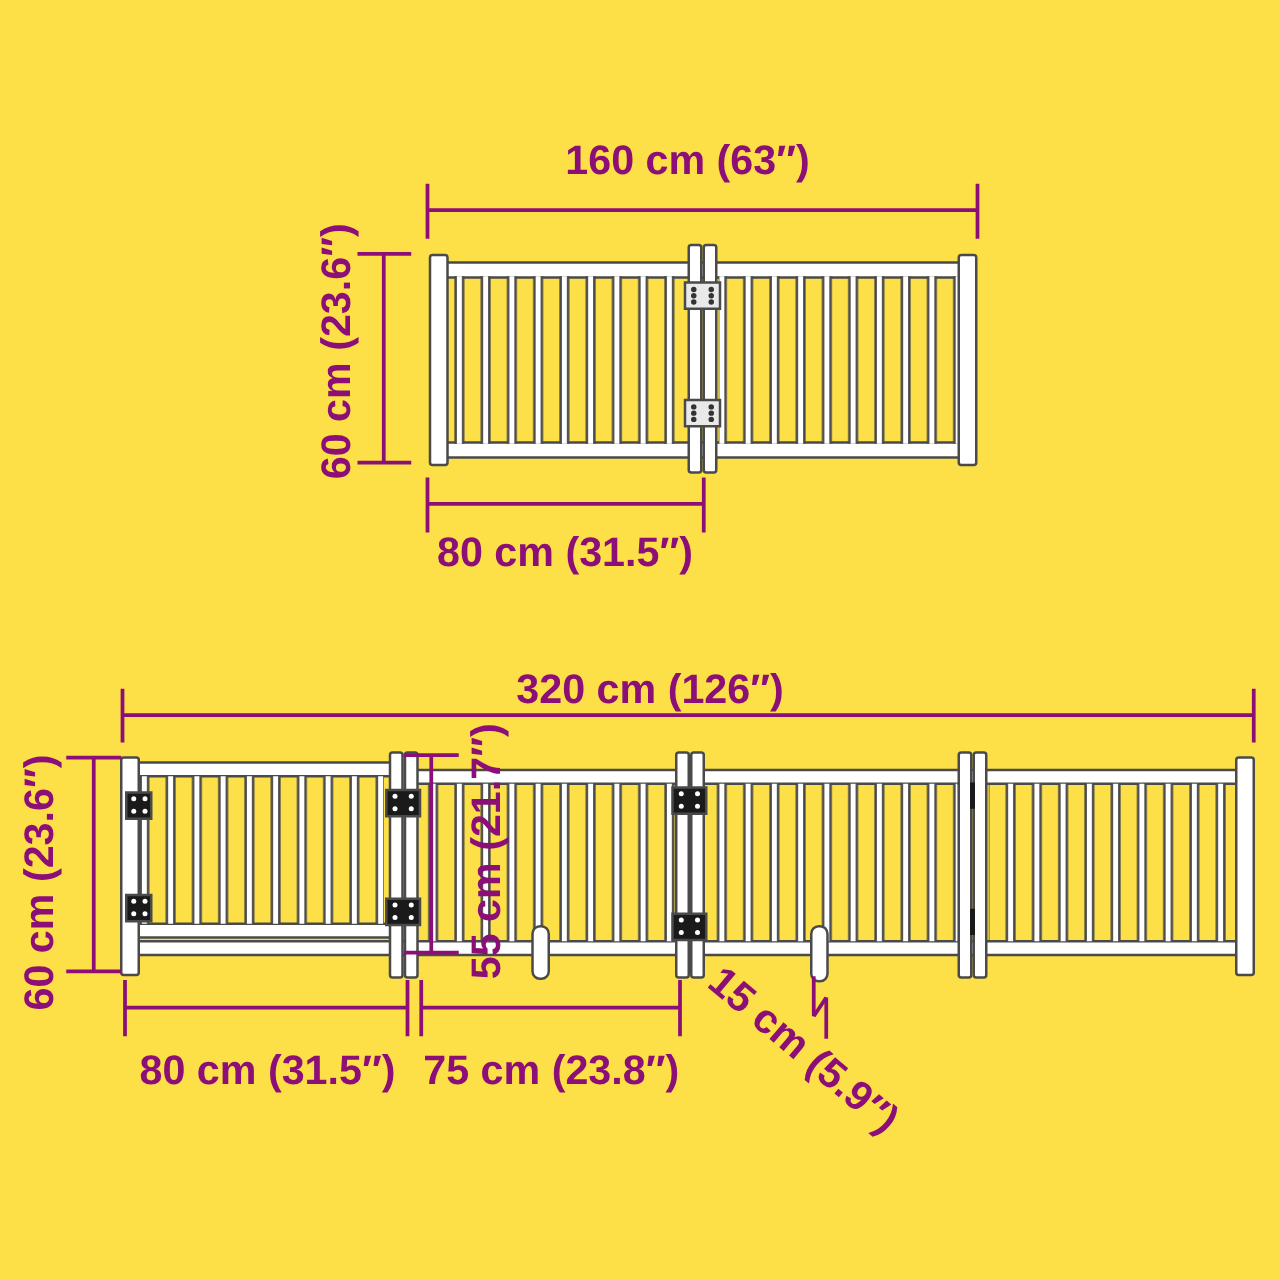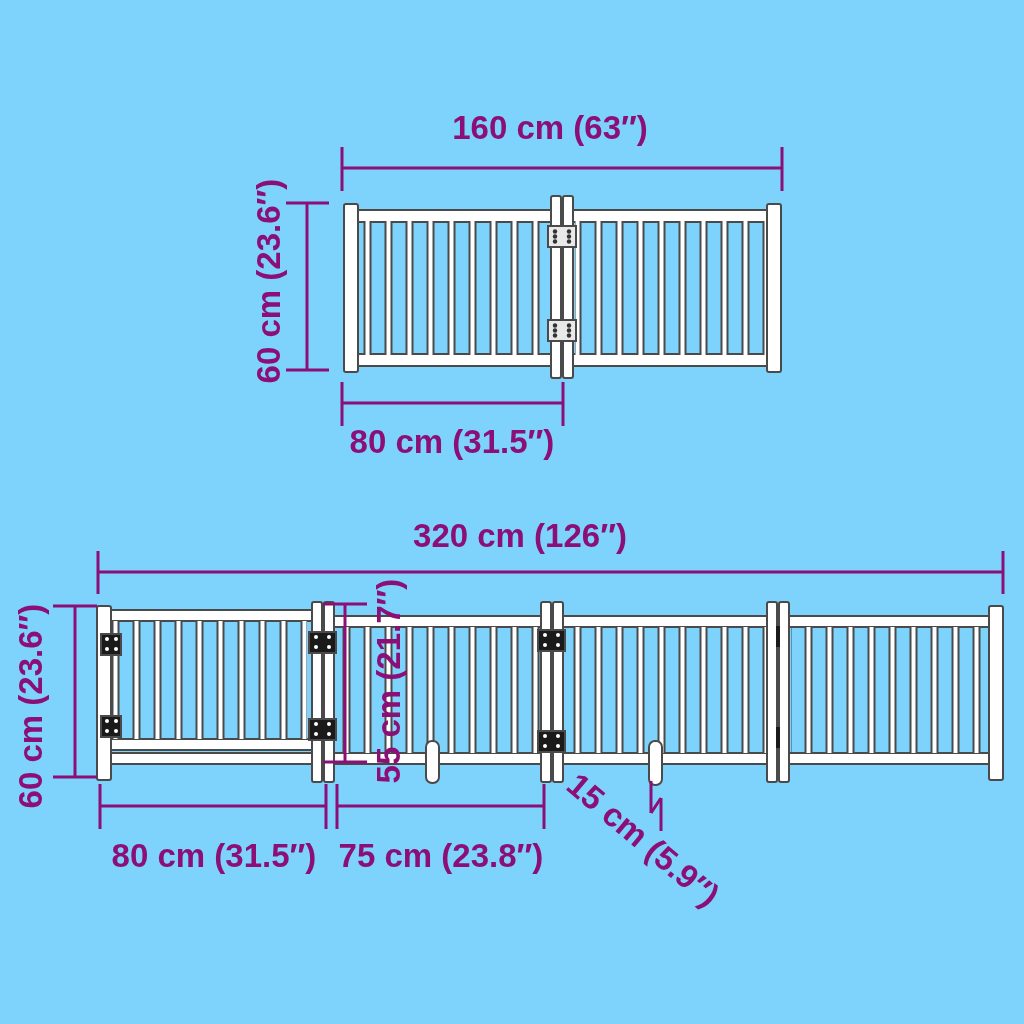--- a/index.html
+++ b/index.html
@@ -1,18 +1,18 @@
 <!DOCTYPE html>
 <html><head>
 <meta charset="utf-8">
 <style>
   * { margin:0; padding:0; box-sizing:border-box; }
   html,body { width:1024px; height:1024px; }
   body { background:#fff; font-family:"Liberation Sans", sans-serif; }
-  .canvas { position:relative; width:1024px; height:1024px; background:#7dd3fc; overflow:hidden; }
+  .canvas { position:relative; width:1024px; height:1024px; background:#fde047; overflow:hidden; }
   svg.art { position:absolute; left:0; top:0; }
   .dim-label {
     position:absolute;
     color:#8C0F78;
     font-weight:700;
     font-size:33px;
     line-height:40px;
     text-align:center;
     white-space:nowrap;
     height:40px;
@@ -199,21 +199,21 @@
       </g>
     </g>
   </svg>
 
   <div class="dim-label" style="left:350px; top:108px; width:400px;">160 cm (63″)</div>
 
   <div class="dim-label rot-ccw" style="left:119px; top:261px; width:300px;">60 cm (23.6″)</div>
 
   <div class="dim-label" style="left:252px; top:422px; width:400px;">80 cm (31.5″)</div>
 
-  <div class="dim-label" style="left:320px; top:516px; width:400px;text-align:center;">320 cm (126″)</div>
+  <div class="dim-label" style="left:320px; top:531px; width:400px;text-align:center;">320 cm (126″)</div>
 
   <div class="dim-label rot-ccw" style="left:-119px; top:686px; width:300px;">60 cm (23.6″)</div>
 
   <div class="dim-label rot-ccw" style="left:239px; top:661px; width:300px;">55 cm (21.7″)</div>
 
   <div class="dim-label" style="left:14px; top:836px; width:400px;">80 cm (31.5″)</div>
 
   <div class="dim-label" style="left:241px; top:836px; width:400px;">75 cm (23.8″)</div>
 
   <div class="dim-label rot-diag" style="left:493px; top:820px; width:300px;">15 cm (5.9″)</div>

